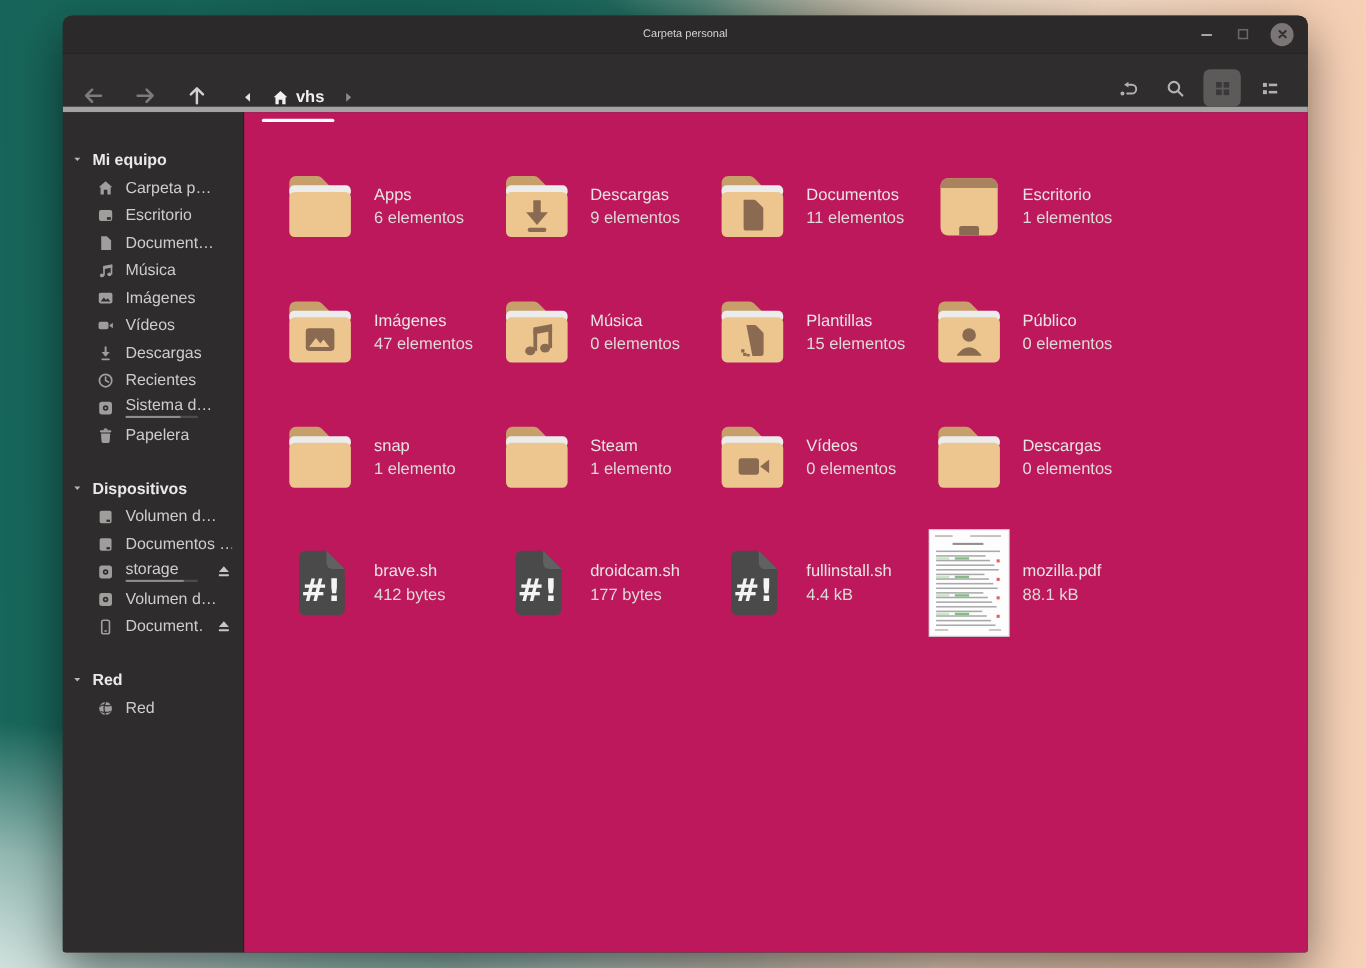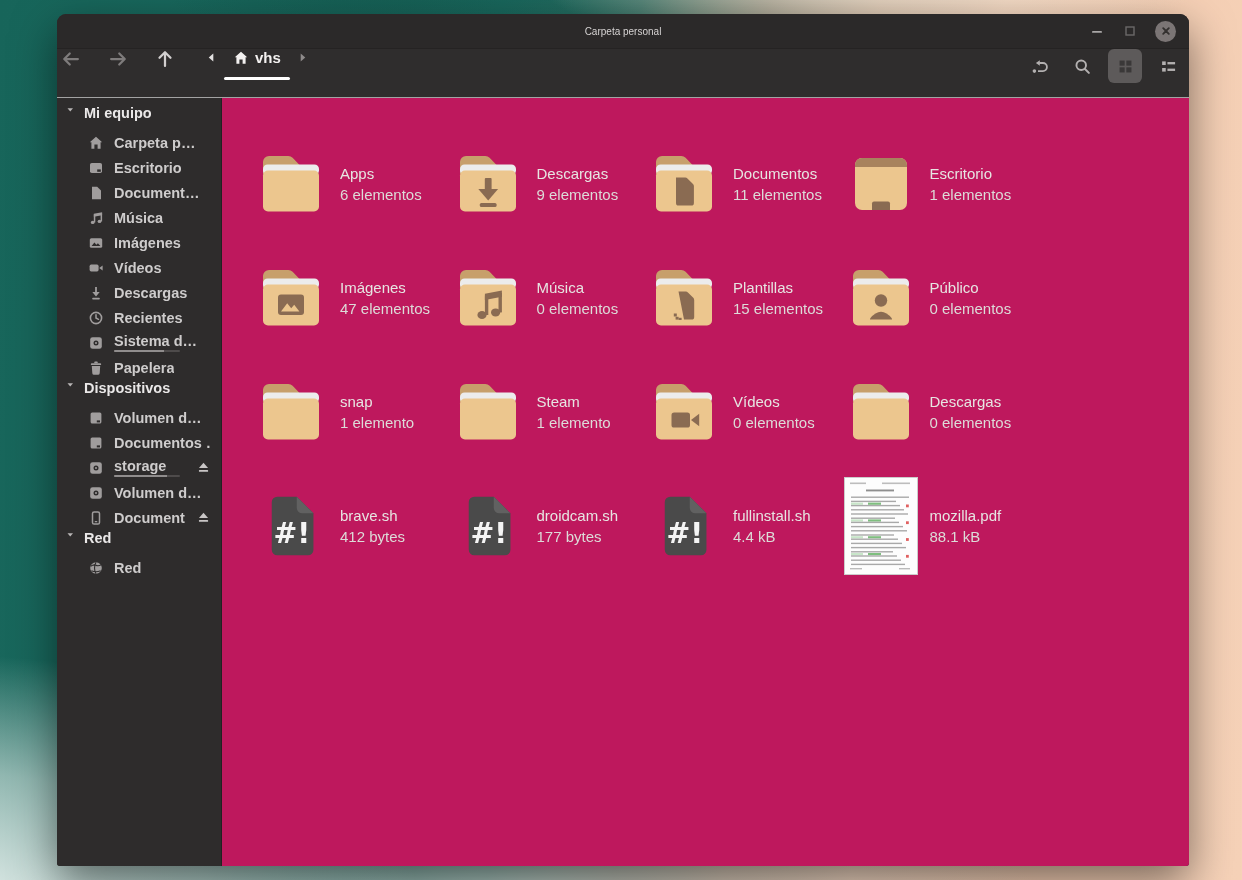--- a/index.html
+++ b/index.html
@@ -23,37 +23,37 @@
     box-shadow:0 16px 44px rgba(0,0,0,.5);
     display:flex;flex-direction:column;
   }
   
   .titlebar{flex:0 0 34px;background:#2b2929;border-bottom:1px solid #252323;position:relative;display:flex;align-items:center;}
   .title{position:absolute;left:0;right:0;text-align:center;color:#d6d3d3;font-size:10px;}
   .win-controls{margin-left:auto;display:flex;align-items:center;gap:17px;padding-right:13px;z-index:2;}
   .ctl{display:flex;align-items:center;justify-content:center;cursor:default;}
   .close-btn{width:21px;height:21px;border-radius:50%;background:#7b7575;display:flex;align-items:center;justify-content:center;}
   
-  .toolbar{flex:0 0 48px;background:#2f2d2d;border-bottom:1px solid #a3a3a3;display:flex;align-items:flex-start;padding:0 4px;}
+  .toolbar{flex:0 0 48px;background:#2f2d2d;border-bottom:5px solid #a3a3a3;display:flex;align-items:flex-end;padding:0 18px;}
   .nav-group{display:flex;align-items:center;gap:27px;}
   .nav-btn{display:flex;color:#7e7b7b;}
   .nav-btn.lit{color:#d2cfcf;}
   .crumbs{display:flex;align-items:center;gap:15px;margin-left:30px;}
   .crumb-chev{display:flex;}
   .crumb-current{display:flex;align-items:center;gap:6px;color:#f3f1f0;font-weight:bold;font-size:15px;position:relative;}
   .crumb-current::after{content:"";position:absolute;left:-9px;right:-9px;bottom:-14px;height:3px;background:#ffffff;border-radius:2px;}
   .tool-actions{margin-left:auto;display:flex;align-items:center;gap:9px;}
   .tool-btn{width:34px;height:34px;display:flex;align-items:center;justify-content:center;border-radius:6px;color:#b3b0b0;}
   .tool-btn.active{background:#5d5a5a;color:#3a3838;}
   
   .content{flex:1;display:flex;min-height:0;}
   .sidebar{flex:0 0 164px;width:164px;background:#2e2c2c;border-right:1px solid #232121;padding-top:7px;font-size:14.5px;color:#cecccc;overflow:hidden;}
-  .sb-header{display:flex;gap:7px;height:25px;padding-left:9px;color:#eae8e8;font-weight:bold;}
+  .sb-header{display:flex;align-items:center;gap:7px;height:25px;padding-left:9px;color:#eae8e8;font-weight:bold;margin-top:24px;}
   .sb-arrow{display:flex;color:#b9b6b6;}
-  .sb-item{display:flex;align-items:center;gap:10px;height:25px;padding-left:31px;padding-right:10px;font-weight:bold;}
+  .sb-item{display:flex;align-items:center;gap:10px;height:25px;padding-left:31px;padding-right:10px;}
   .sb-ico{width:16px;height:16px;flex:0 0 16px;display:flex;color:#a09d9d;}
   .sb-label-wrap{display:flex;flex-direction:column;min-width:0;}
   .sb-label{white-space:nowrap;overflow:hidden;}
   .usage{height:2.5px;width:66px;background:#4e4b4b;border-radius:2px;overflow:hidden;margin-top:1px;}
   .usage i{display:block;height:100%;background:#908d8d;}
   .eject{margin-left:auto;width:15px;height:15px;display:flex;color:#c9c6c6;}
   .main{flex:1;display:grid;grid-template-columns:repeat(4,196.5px);grid-auto-rows:114px;align-content:start;padding:29px 0 0 33px;background:#be185d;}
   .cell{display:flex;align-items:center;gap:13px;}
   .icon-box{width:72px;height:72px;flex:0 0 72px;display:flex;align-items:center;justify-content:center;}
   .icon-box span{display:flex;}

